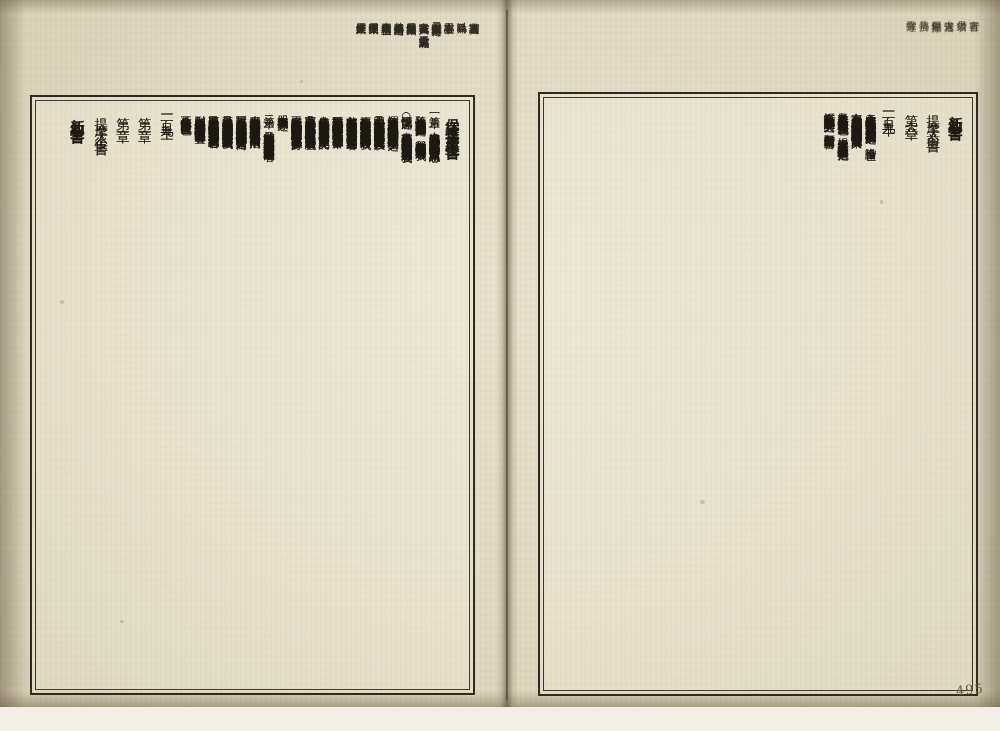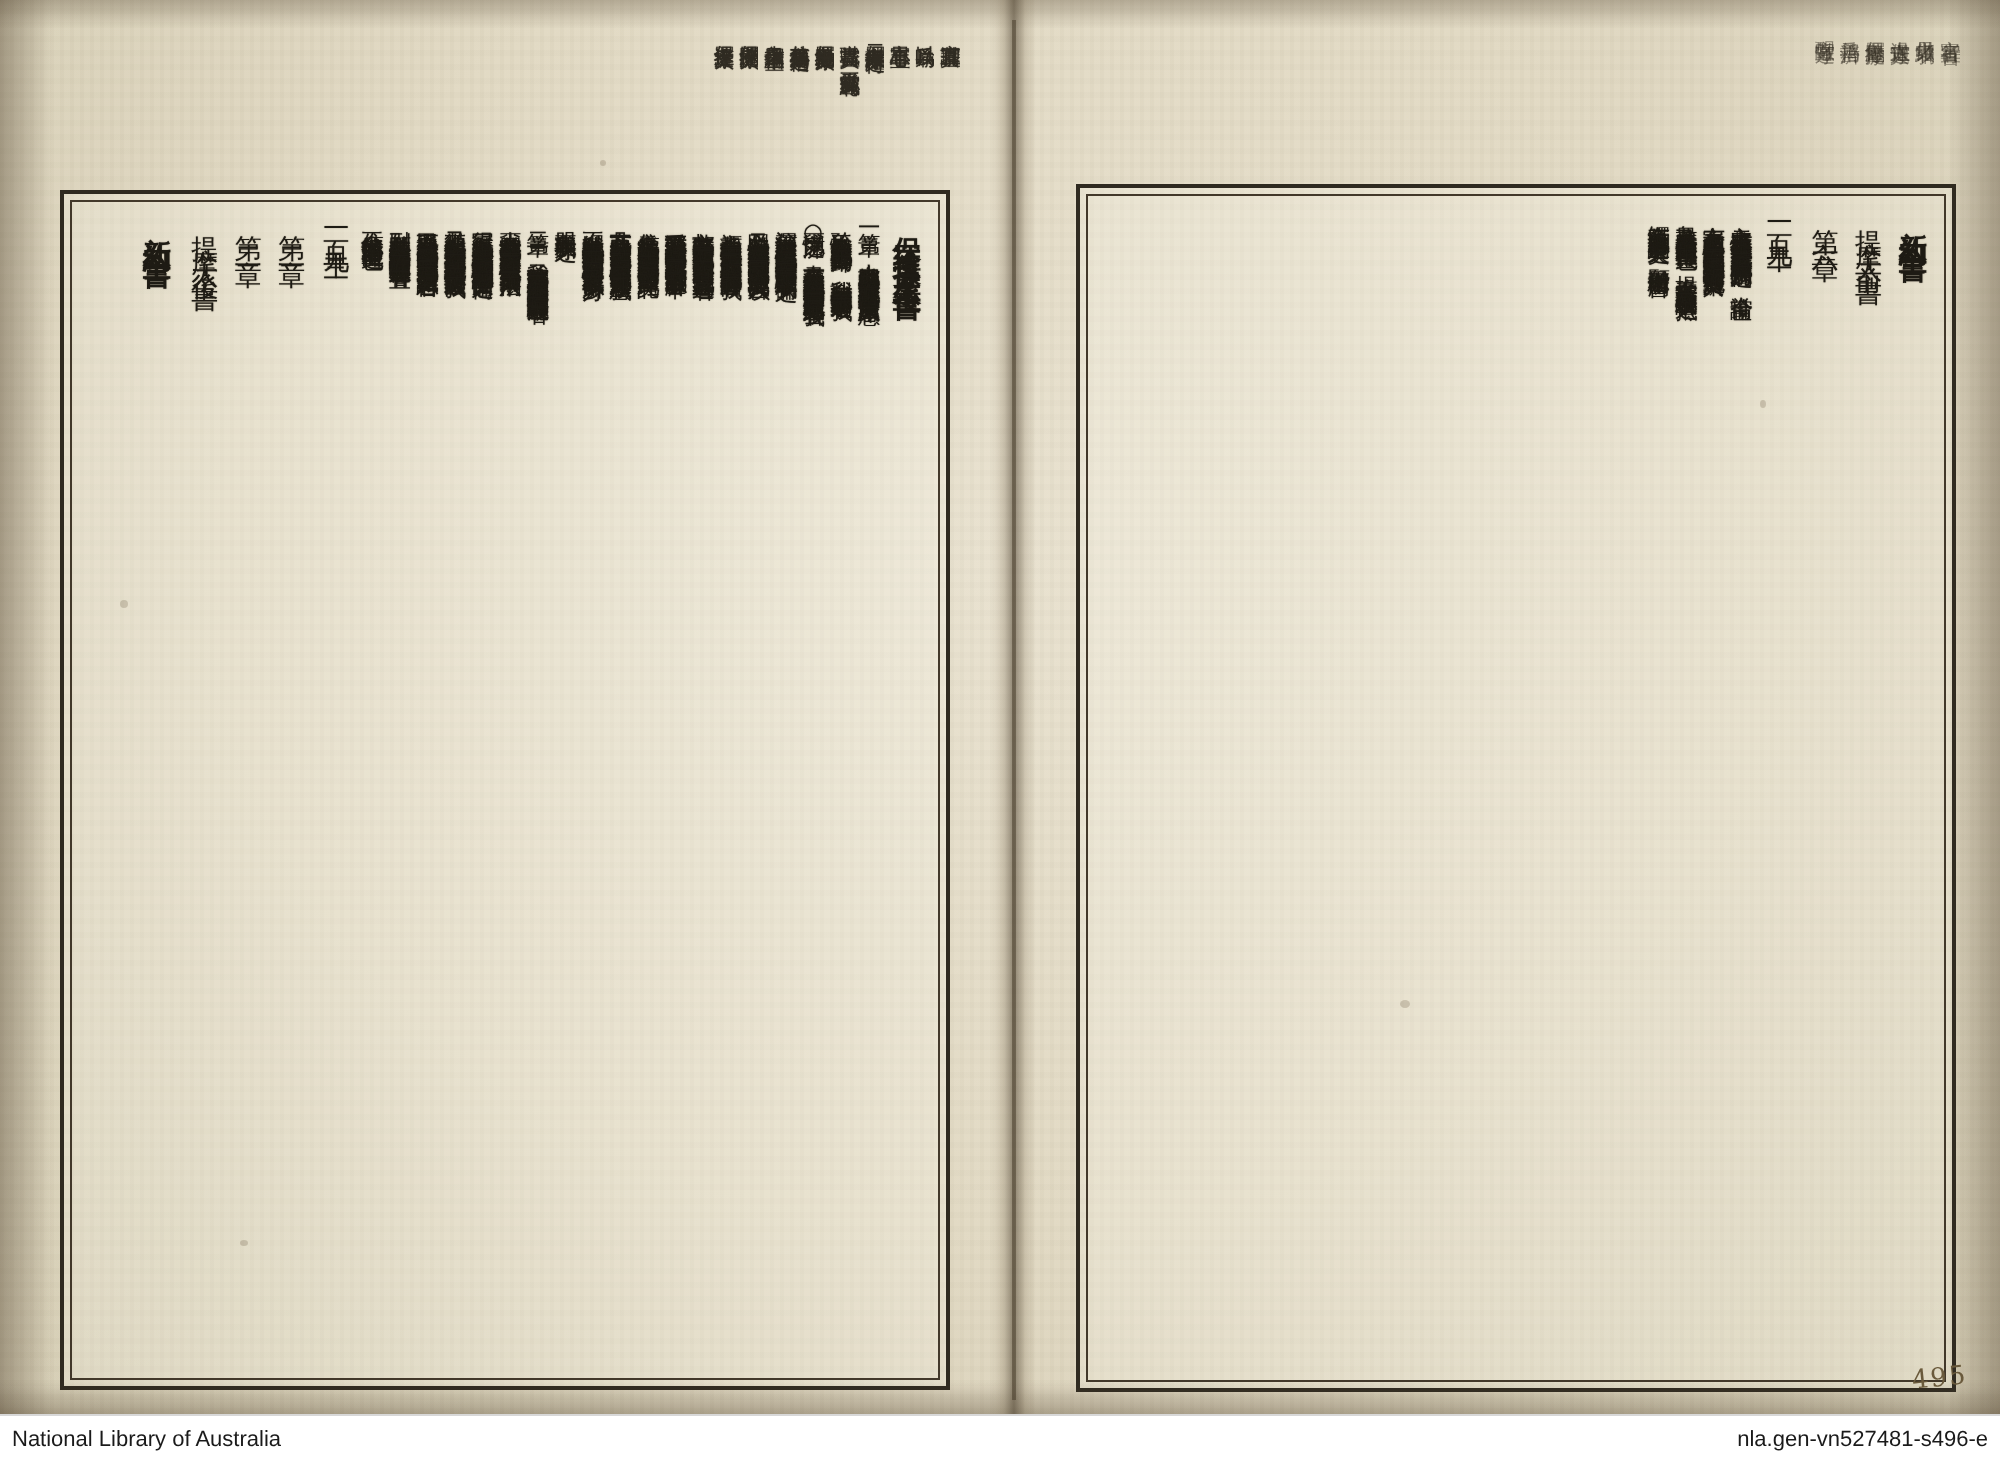--- a/index.html
+++ b/index.html
@@ -301,18 +301,14 @@
   <div class="edge-bottom"></div>
 
   <div class="speck" style="left:120px; top:620px; width:4px; height:3px;"></div>
   <div class="speck" style="left:300px; top:80px;  width:3px; height:3px;"></div>
   <div class="speck" style="left:700px; top:500px; width:5px; height:4px;"></div>
   <div class="speck" style="left:880px; top:200px; width:3px; height:4px;"></div>
   <div class="speck" style="left:60px;  top:300px; width:4px; height:4px;"></div>
 
   <div class="handwritten">495</div>
 
-  <div class="footer">
-    <span class="left">National Library of Australia</span>
-    <span class="right">nla.gen-vn527481-s496-e</span>
-  </div>
 
 </div>
 
 </body></html>

